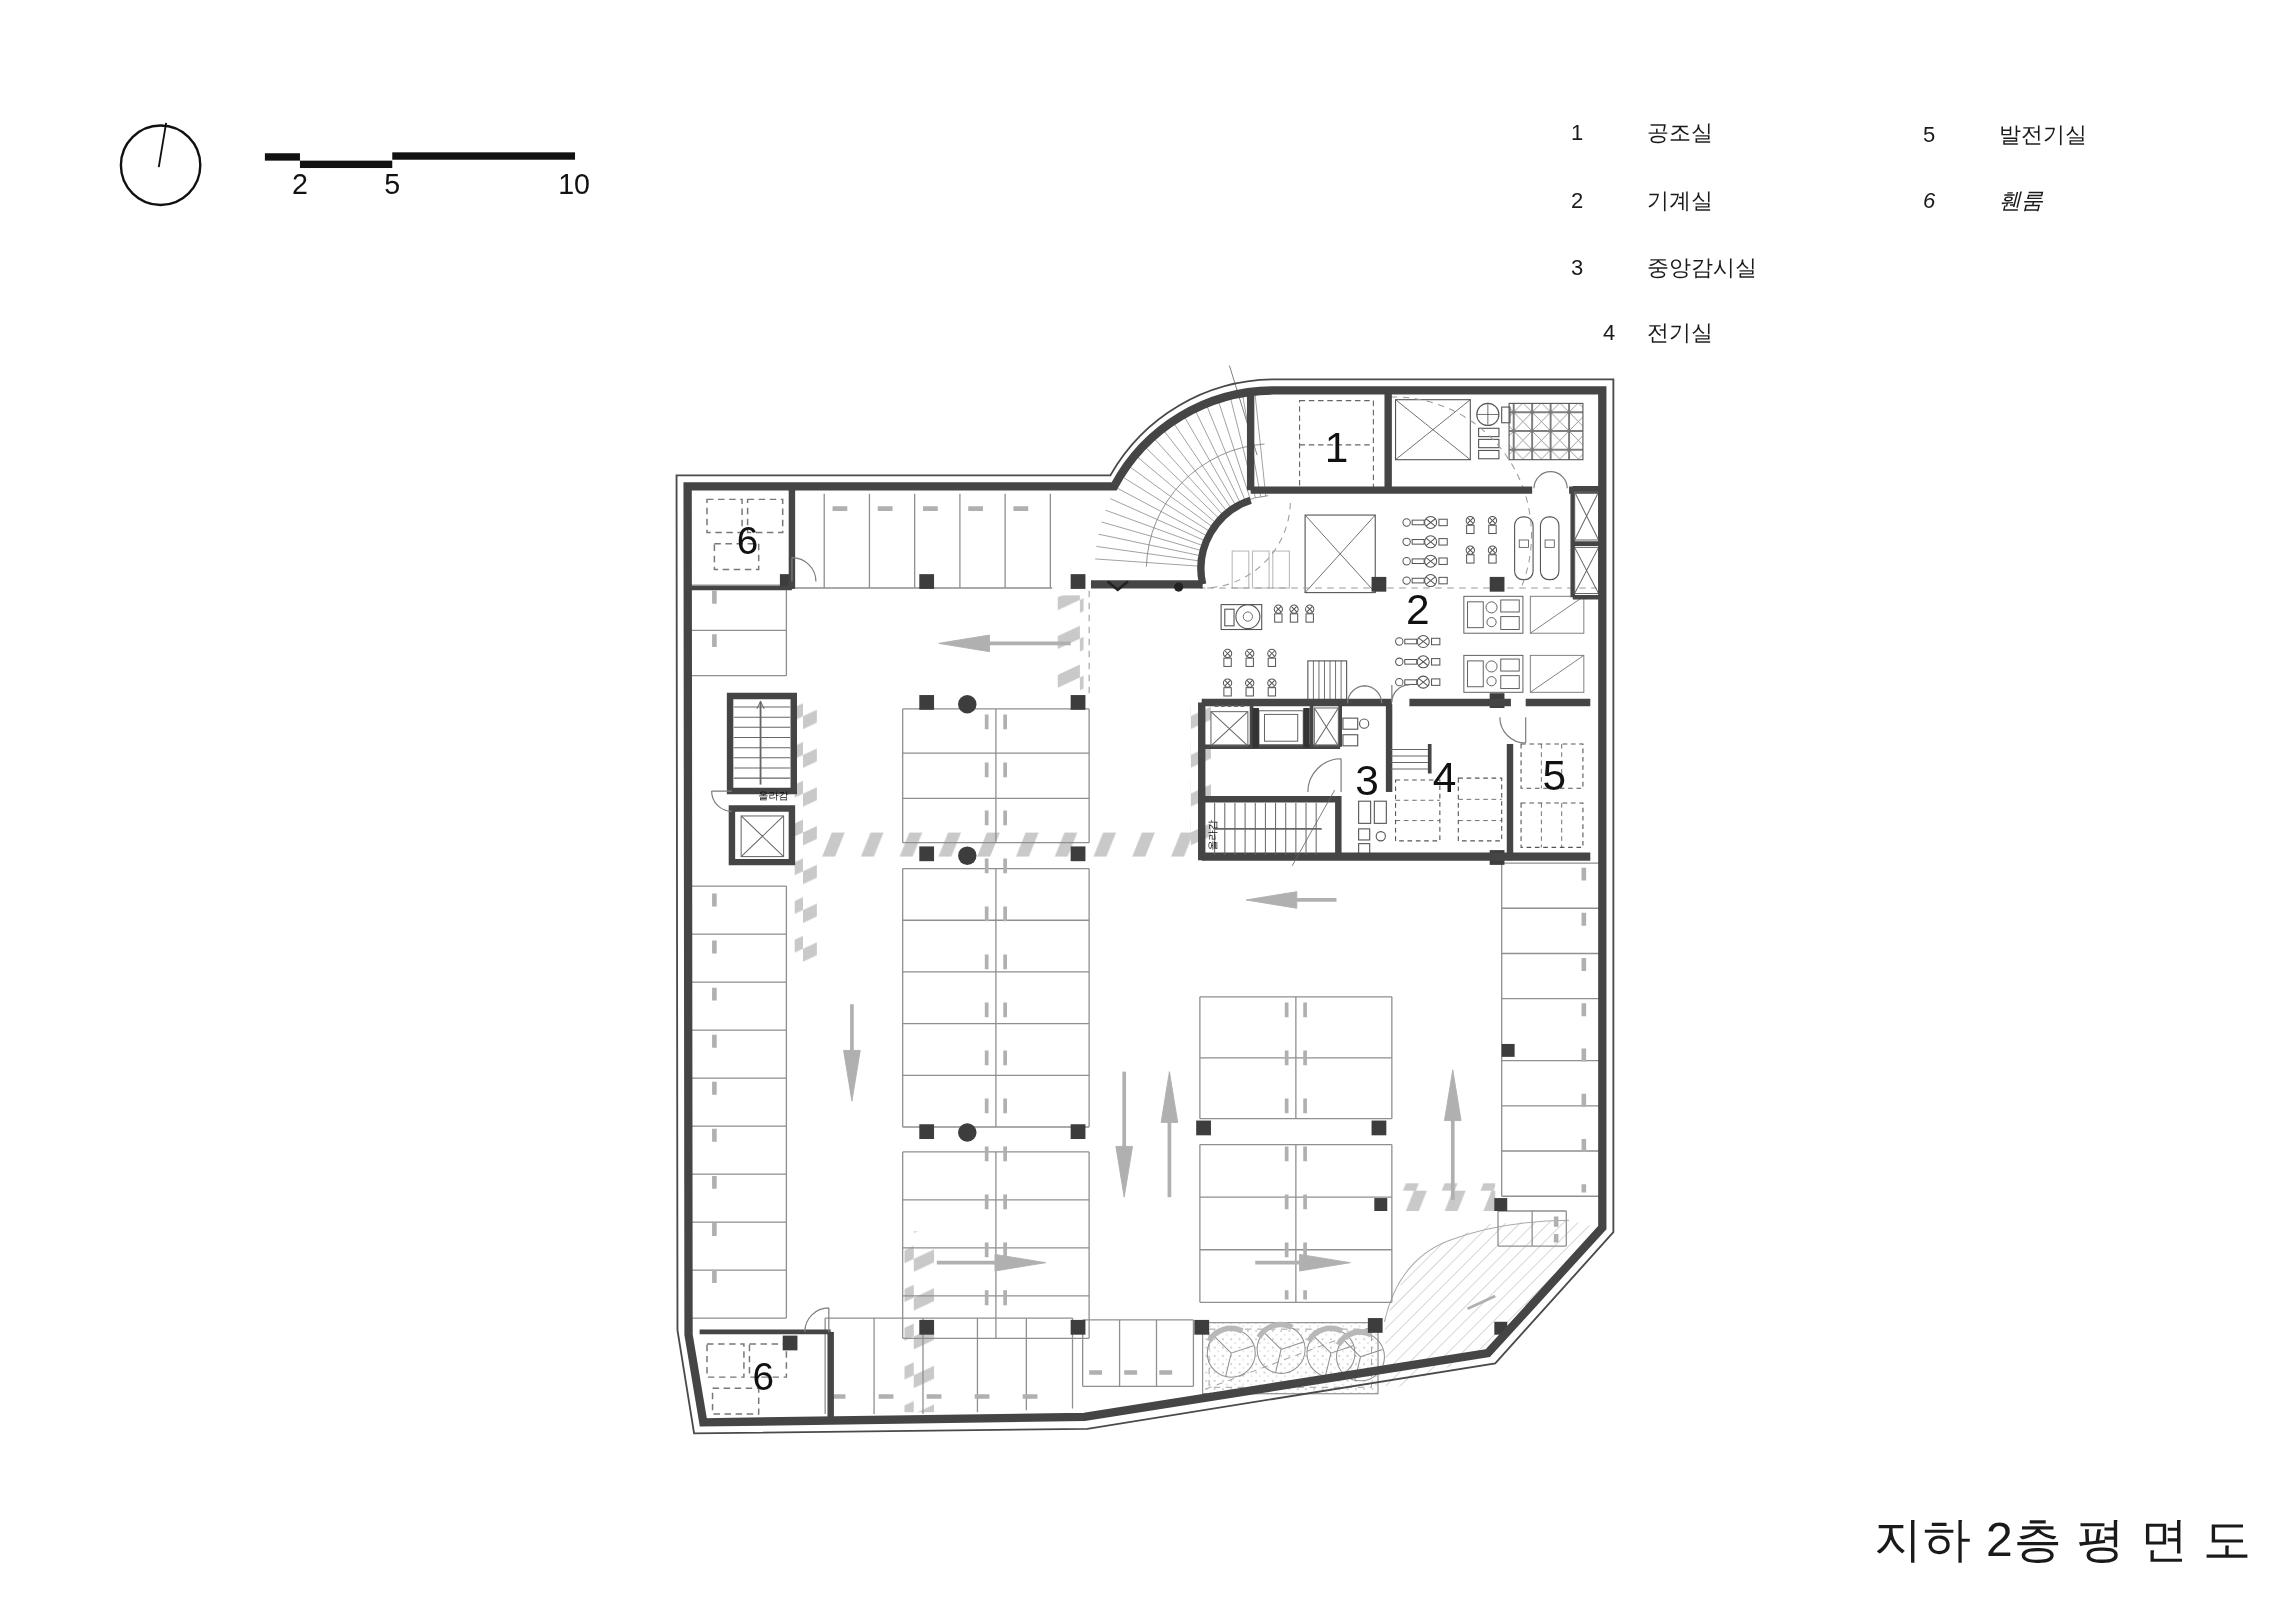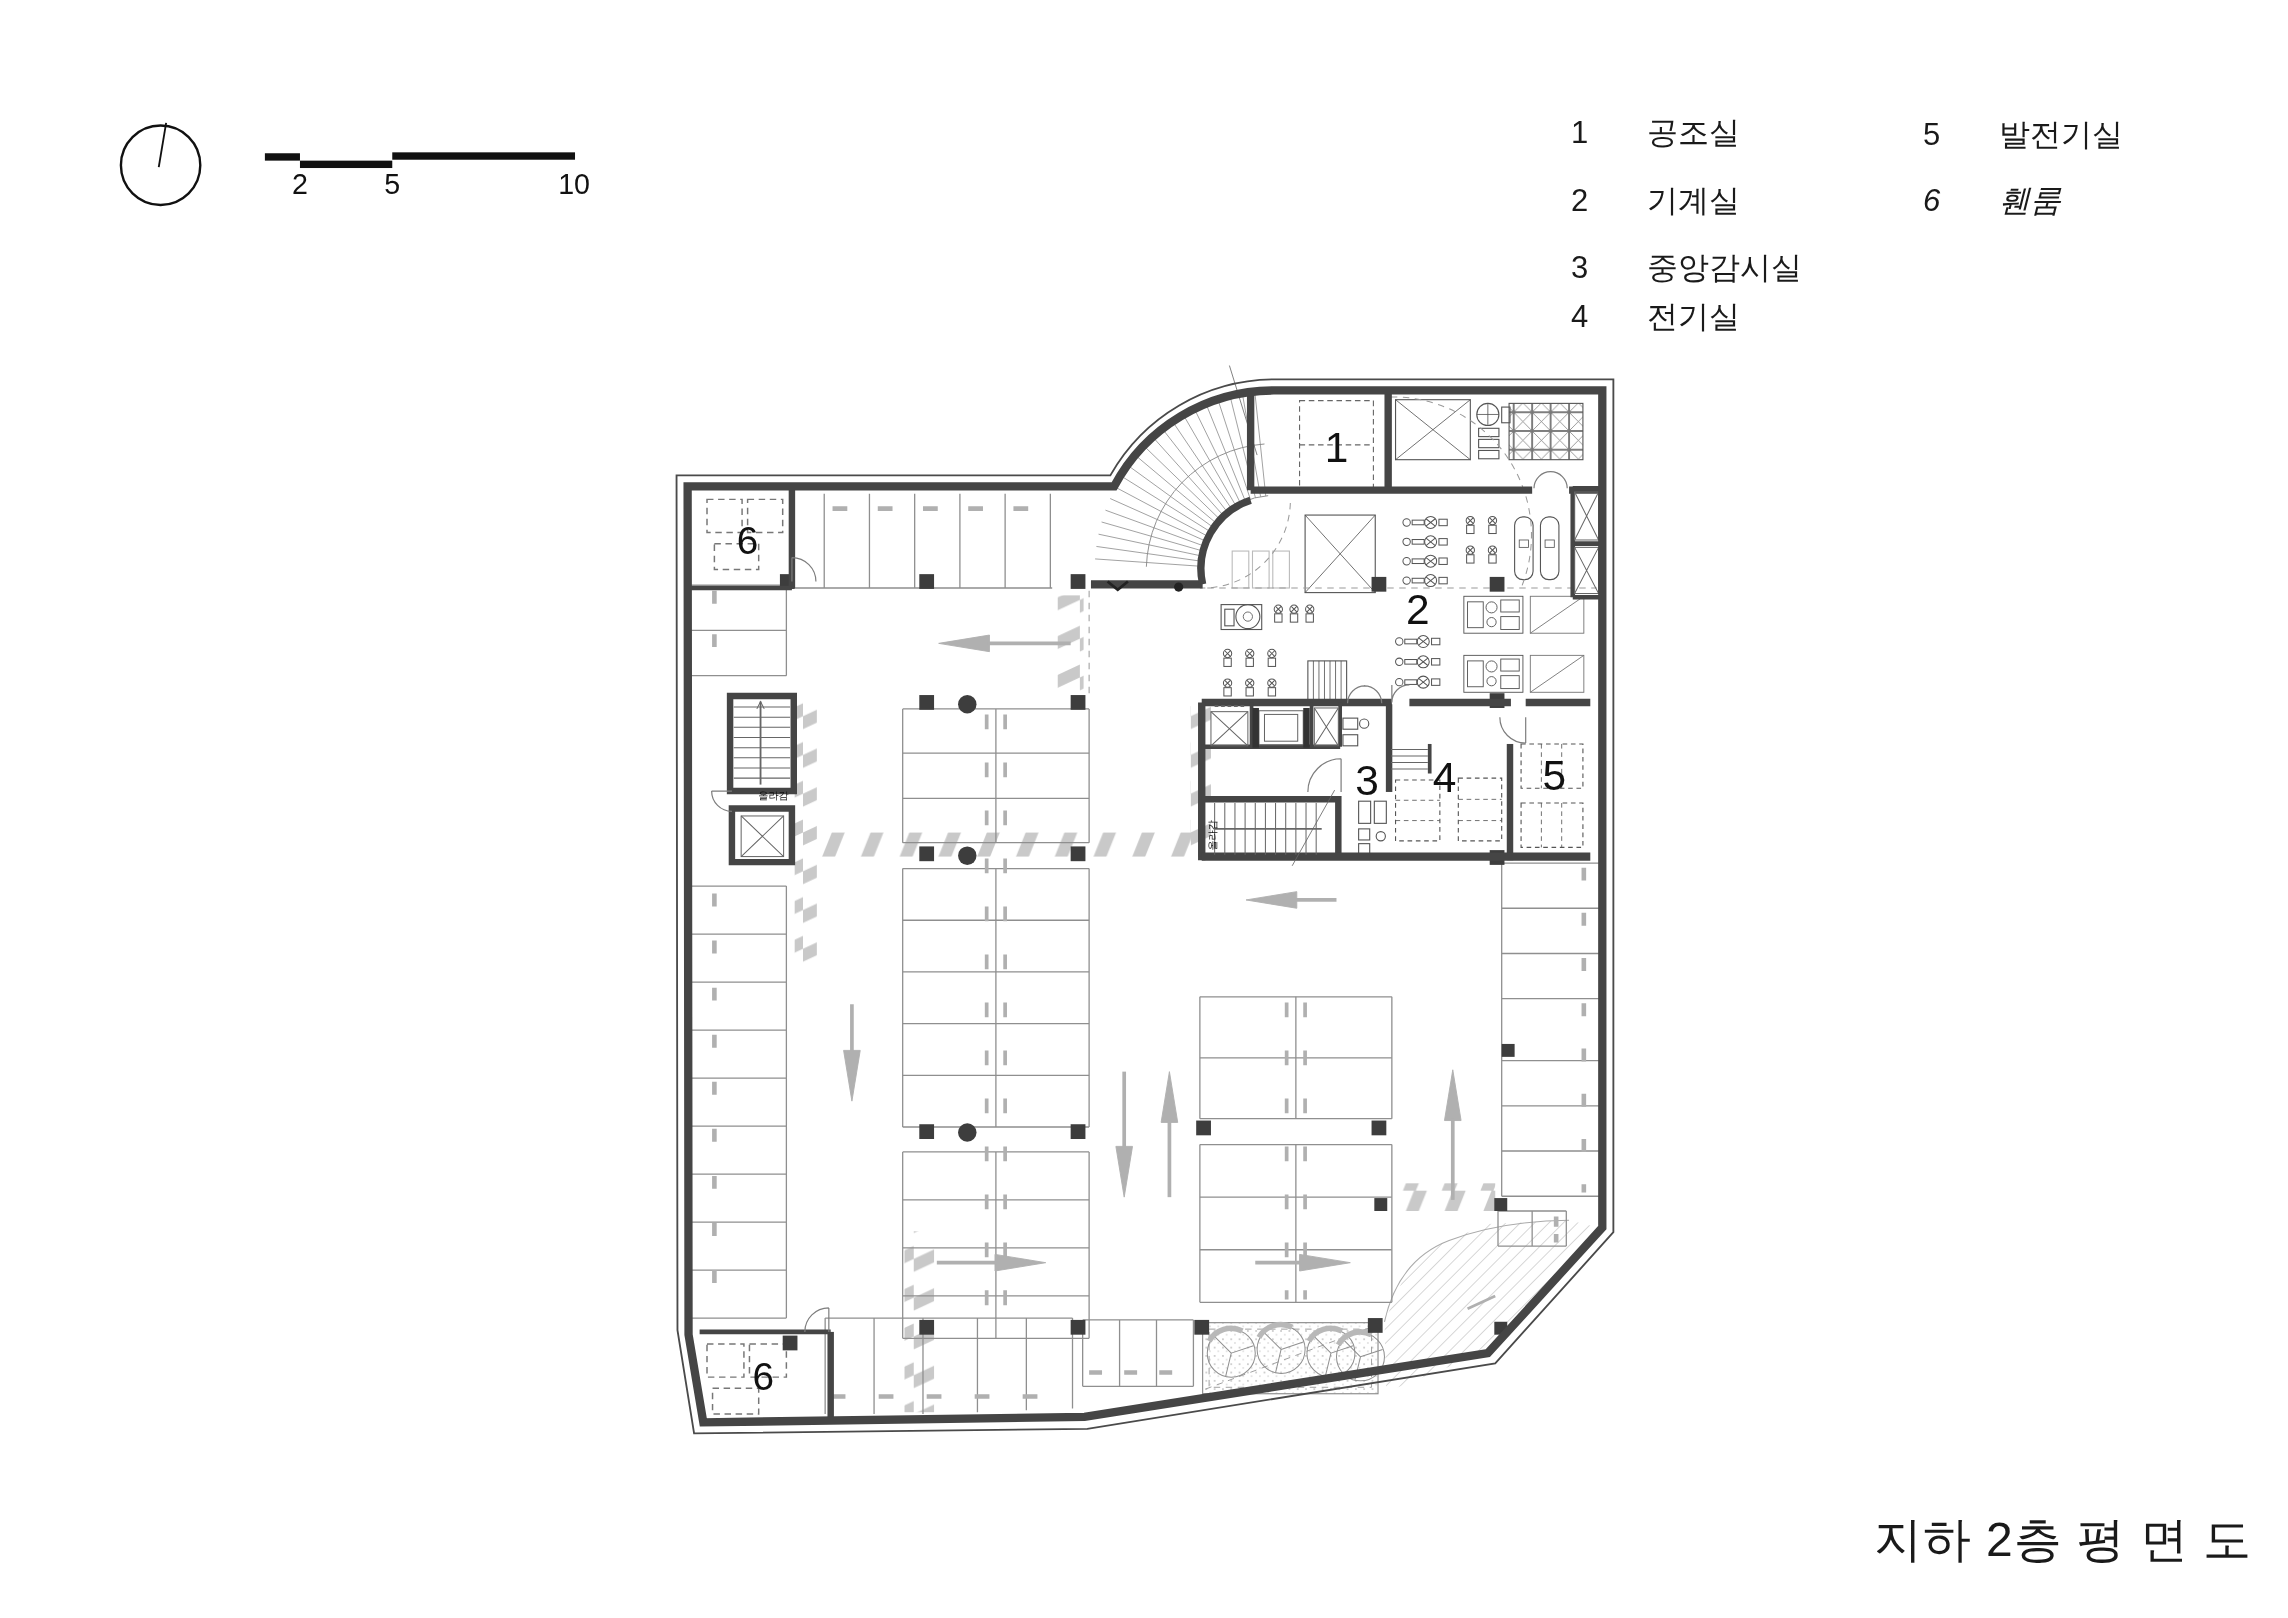--- a/index.html
+++ b/index.html
@@ -1,21 +1,21 @@
 <!DOCTYPE html>
 <html style="font-size:14.8px"><head>
 <meta charset="utf-8">
 <style>
   html,body{margin:0;padding:0;background:#fff;}
   .sheet{position:relative;width:2289px;height:1619px;background:#ffffff;overflow:hidden;
          font-family:"Liberation Sans","DejaVu Sans",sans-serif;color:#1a1a1a;}
   .sheet svg{position:absolute;left:0;top:0;}
   svg text{font-family:"Liberation Sans","DejaVu Sans",sans-serif;fill:#111;}
   .legend{position:absolute;left:0;top:0;}
-  .legend .row{position:absolute;font-size:31px;line-height:33px;white-space:nowrap;}
+  .legend .row{position:absolute;font-size:22px;line-height:33px;white-space:nowrap;}
   .legend .num{display:inline-block;width:76px;}
   .title{position:absolute;left:1874px;top:1508px;font-size:48px;letter-spacing:0.9px;white-space:nowrap;}
 </style>
 </head>
 <body>
 
 <div class="sheet">
 
 <svg width="2289" height="1619" viewBox="0 0 2480 1754">
   <defs>
@@ -380,21 +380,21 @@
 <div class="legend">
   <div class="row" style="left:1571px;top:116px;">
     <span class="num">1</span><span>공조실</span>
   </div>
   <div class="row" style="left:1571px;top:184px;">
     <span class="num">2</span><span>기계실</span>
   </div>
   <div class="row" style="left:1571px;top:251px;">
     <span class="num">3</span><span>중앙감시실</span>
   </div>
-  <div class="row" style="left:1571px;top:300px;">
+  <div class="row" style="left:1571px;top:316px;text-align:center;">
     <span class="num">4</span><span>전기실</span>
   </div>
   <div class="row" style="left:1923px;top:118px;">
     <span class="num">5</span><span>발전기실</span>
   </div>
   <div class="row" style="left:1923px;top:184px;font-style:italic;">
     <span class="num">6</span><span>휀룸</span>
   </div>
 </div>
 

